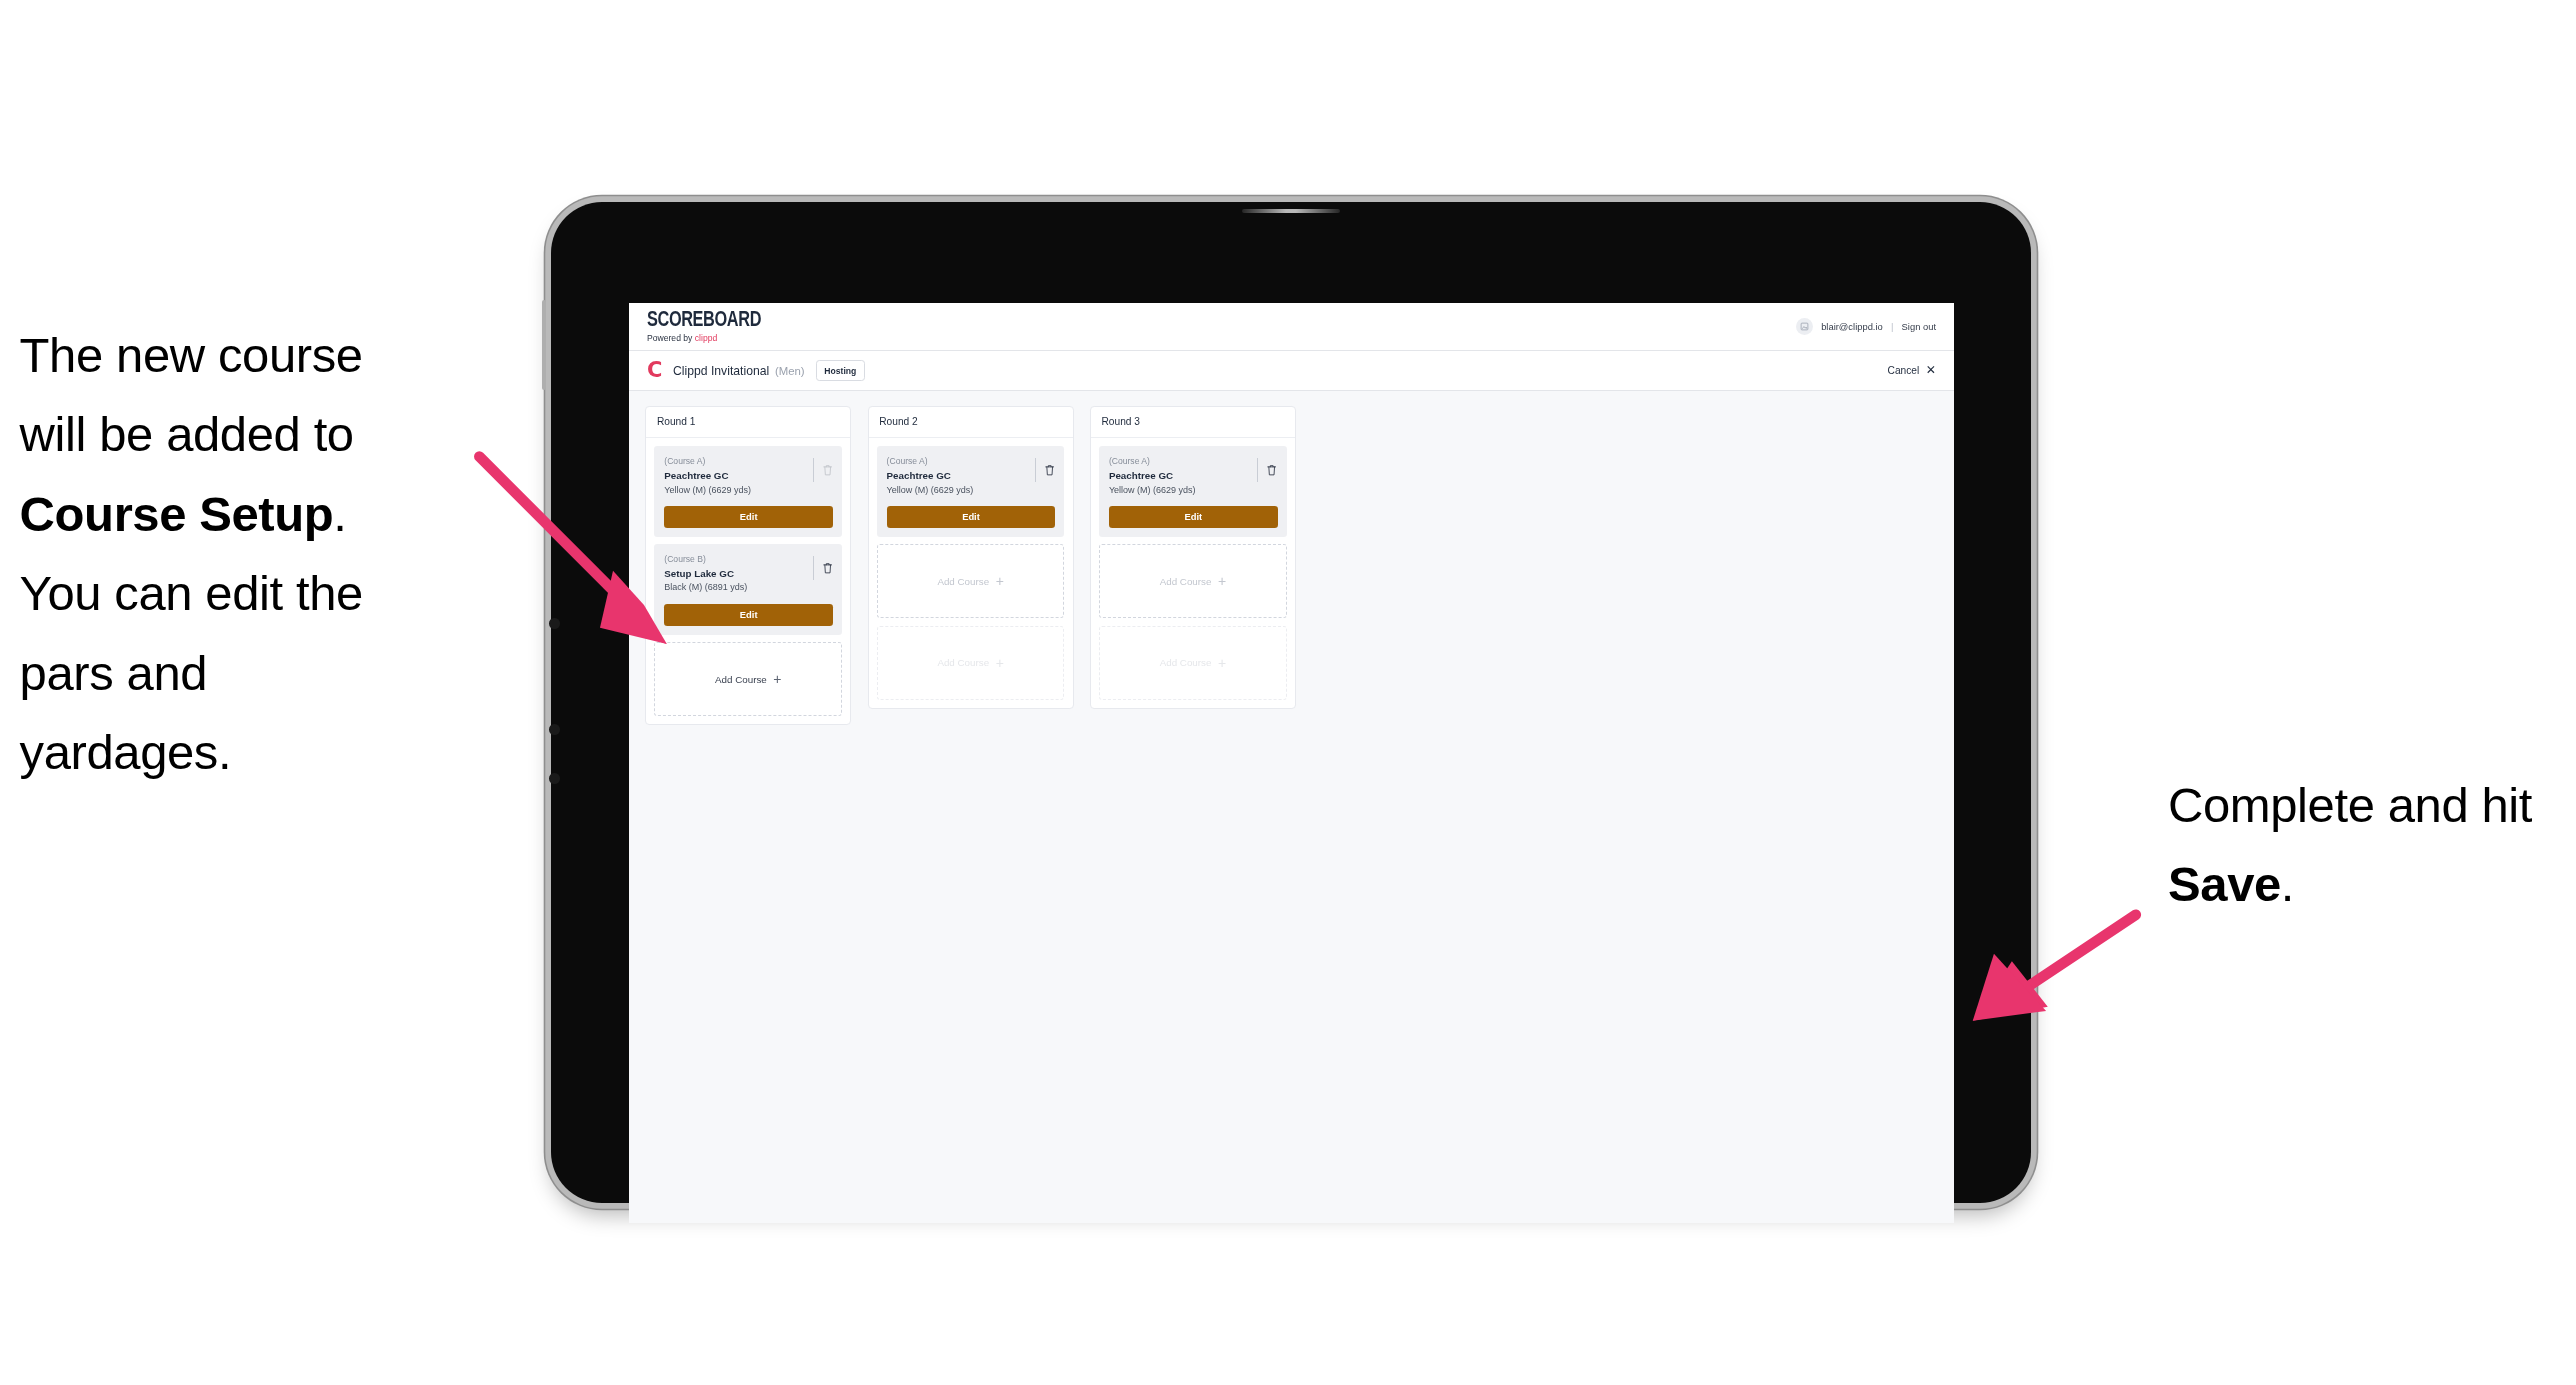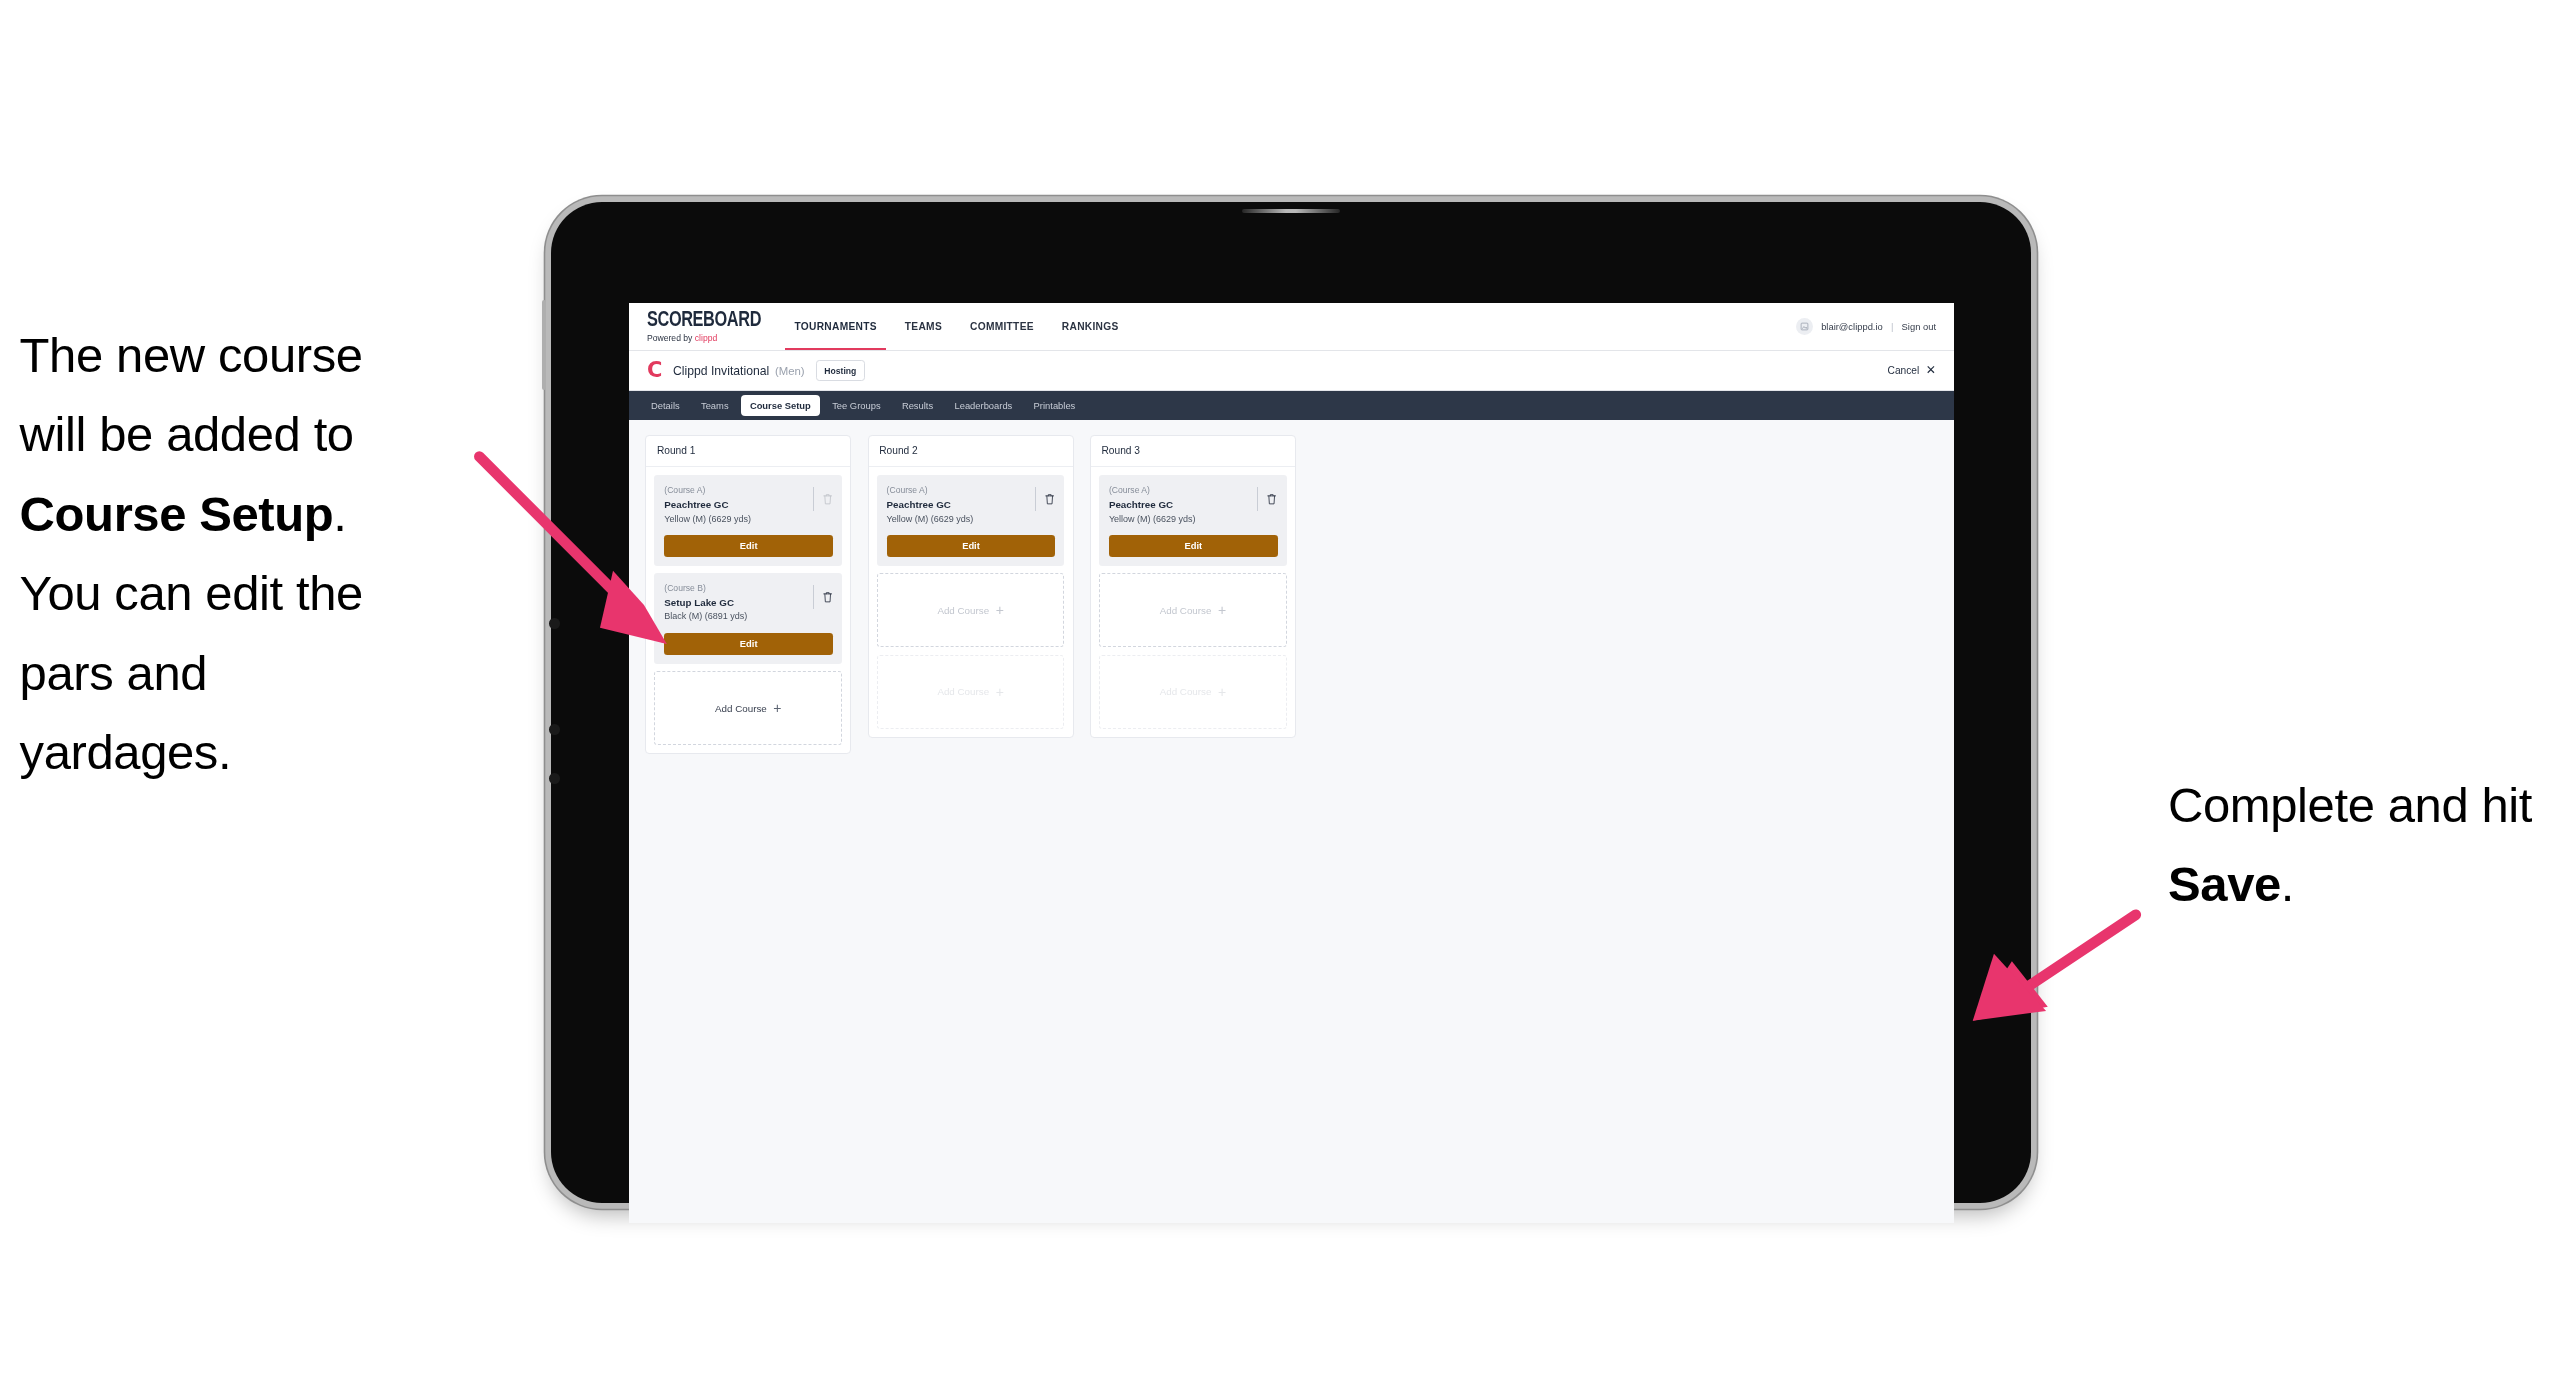--- a/index.html
+++ b/index.html
@@ -187,26 +187,20 @@
   <div class="dot" style="top:571px;"></div>
 </div>
 
 <div id="app">
 
   <div class="topbar">
     <div class="brand">
       <div class="wordmark">SCOREBOARD</div>
       <div class="tagline"><span>Powered by </span><span class="ac">clippd</span></div>
     </div>
-    <div class="mainnav">
-      <div class="nav-item active">TOURNAMENTS</div>
-      <div class="nav-item">TEAMS</div>
-      <div class="nav-item">COMMITTEE</div>
-      <div class="nav-item">RANKINGS</div>
-    </div>
     <div class="spacer"></div>
     <div class="account">
       <div class="avatar">
         <svg width="9" height="9" viewBox="0 0 16 16" fill="none" stroke="#9aa1ad" stroke-width="1.4">
           <rect x="2" y="2" width="12" height="12" rx="1.5"></rect>
             <path d="M4 12l3-4 2.5 3 1.5-2 1 3"></path>
         </svg>
       </div>
       <span>blair@clippd.io</span>
       <span class="sep">|</span>
@@ -219,29 +213,20 @@
     <div class="tname">Clippd Invitational</div>
     <div class="tgender">(Men)</div>
     <div class="badge">Hosting</div>
     <div class="spacer"></div>
     <div class="cancel">
       <span>Cancel</span>
       <span class="x">✕</span>
     </div>
   </div>
 
-  <div class="tabstrip">
-    <div class="tab">Details</div>
-    <div class="tab">Teams</div>
-    <div class="tab active">Course Setup</div>
-    <div class="tab">Tee Groups</div>
-    <div class="tab">Results</div>
-    <div class="tab">Leaderboards</div>
-    <div class="tab">Printables</div>
-  </div>
 
   <div class="board">
 
     <div class="column">
       <div class="col-head">Round 1</div>
       <div class="col-body">
 
         <div class="course-card">
           <div class="cc-top">
             <div class="cc-txt">

